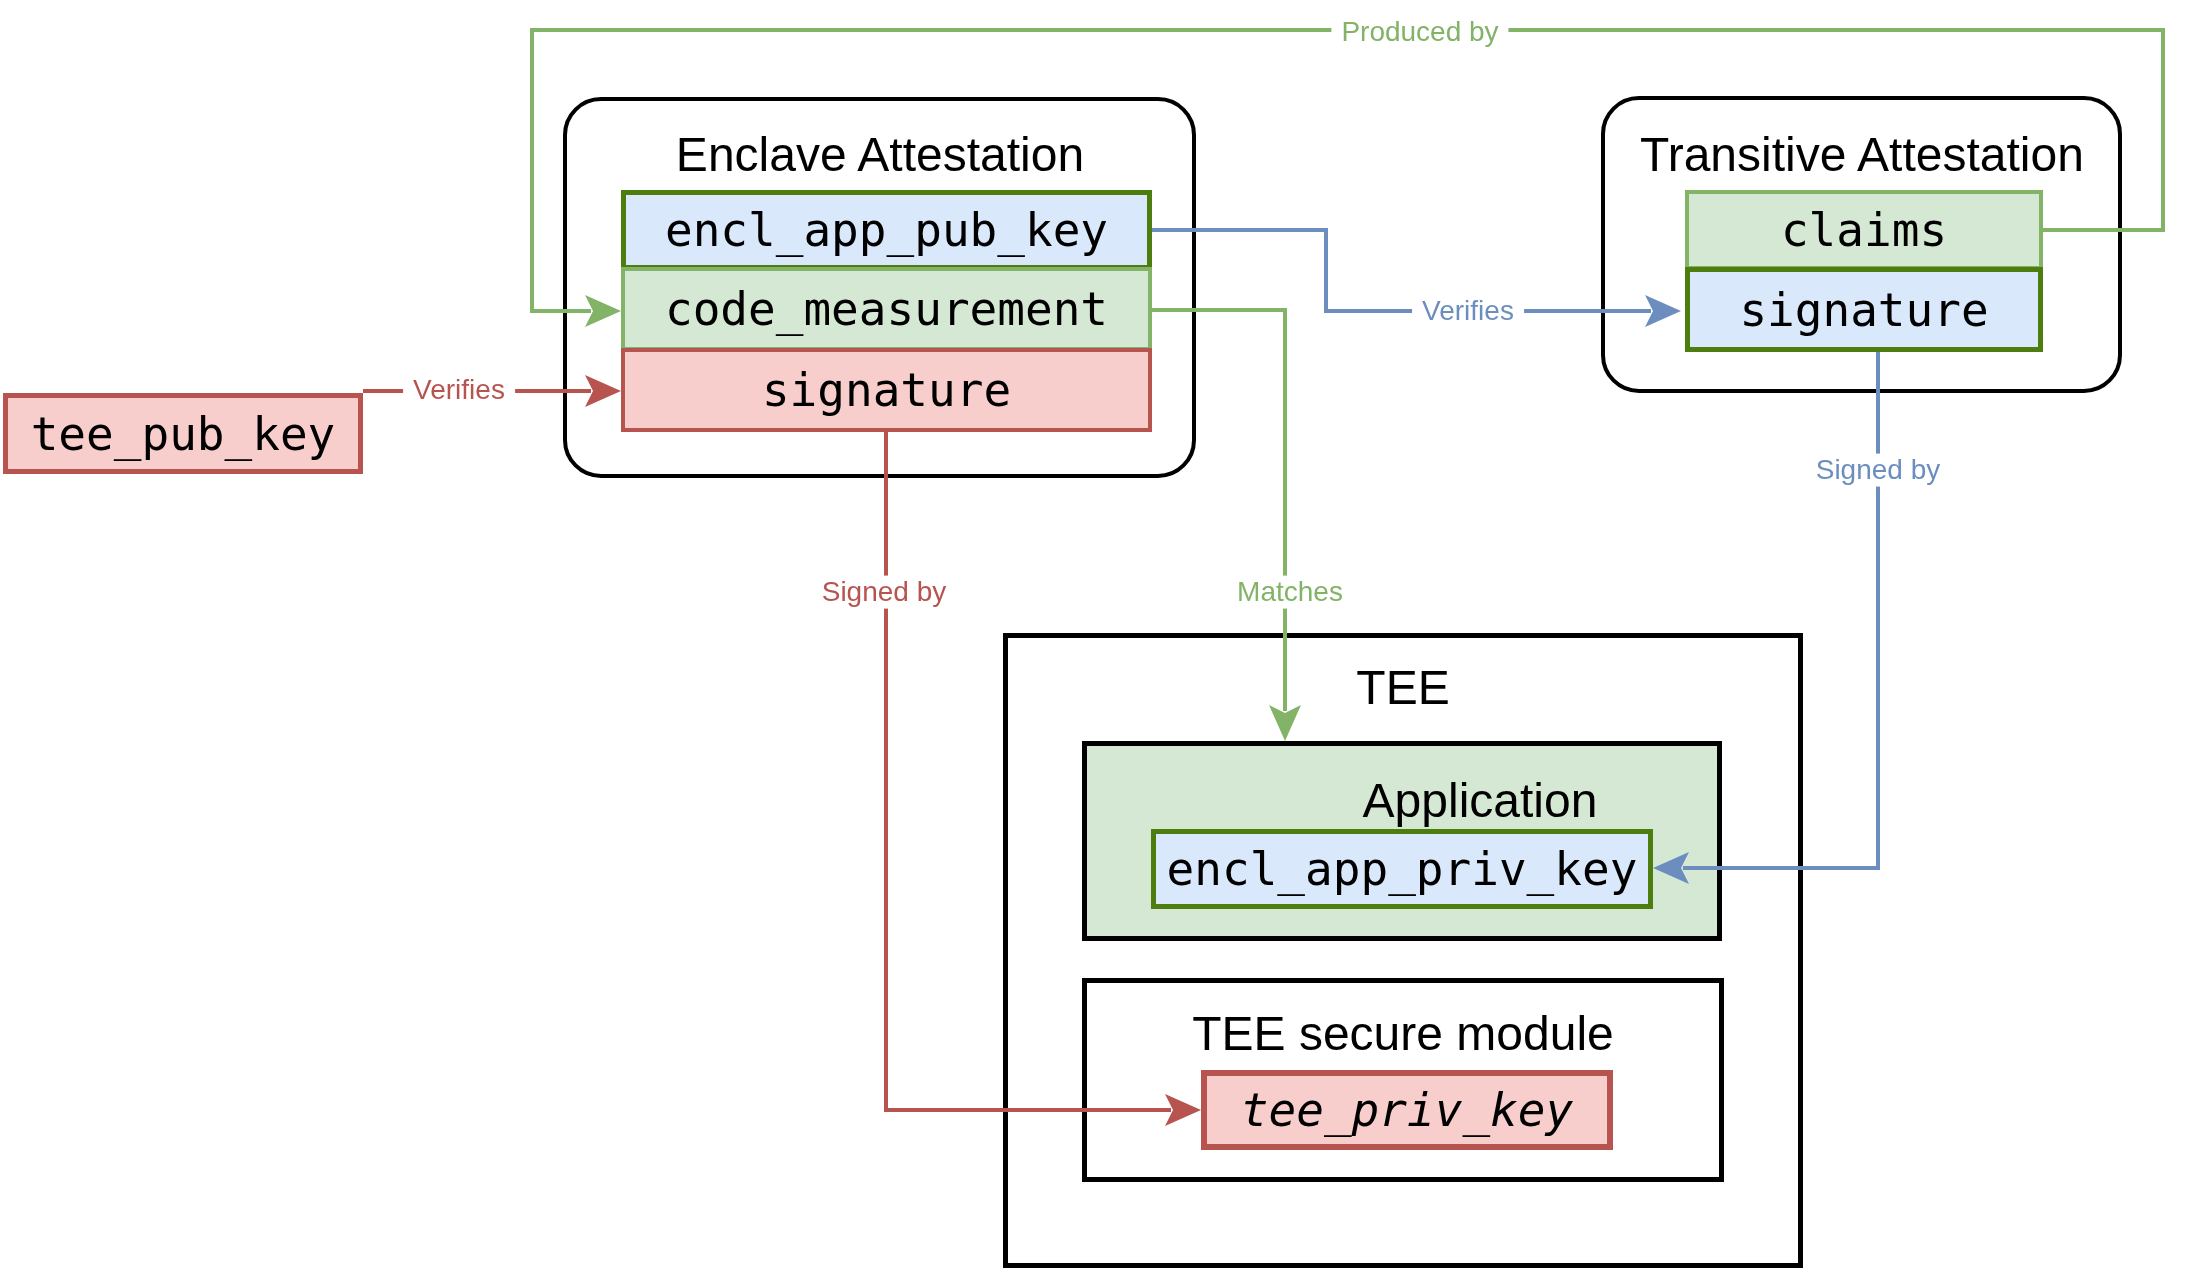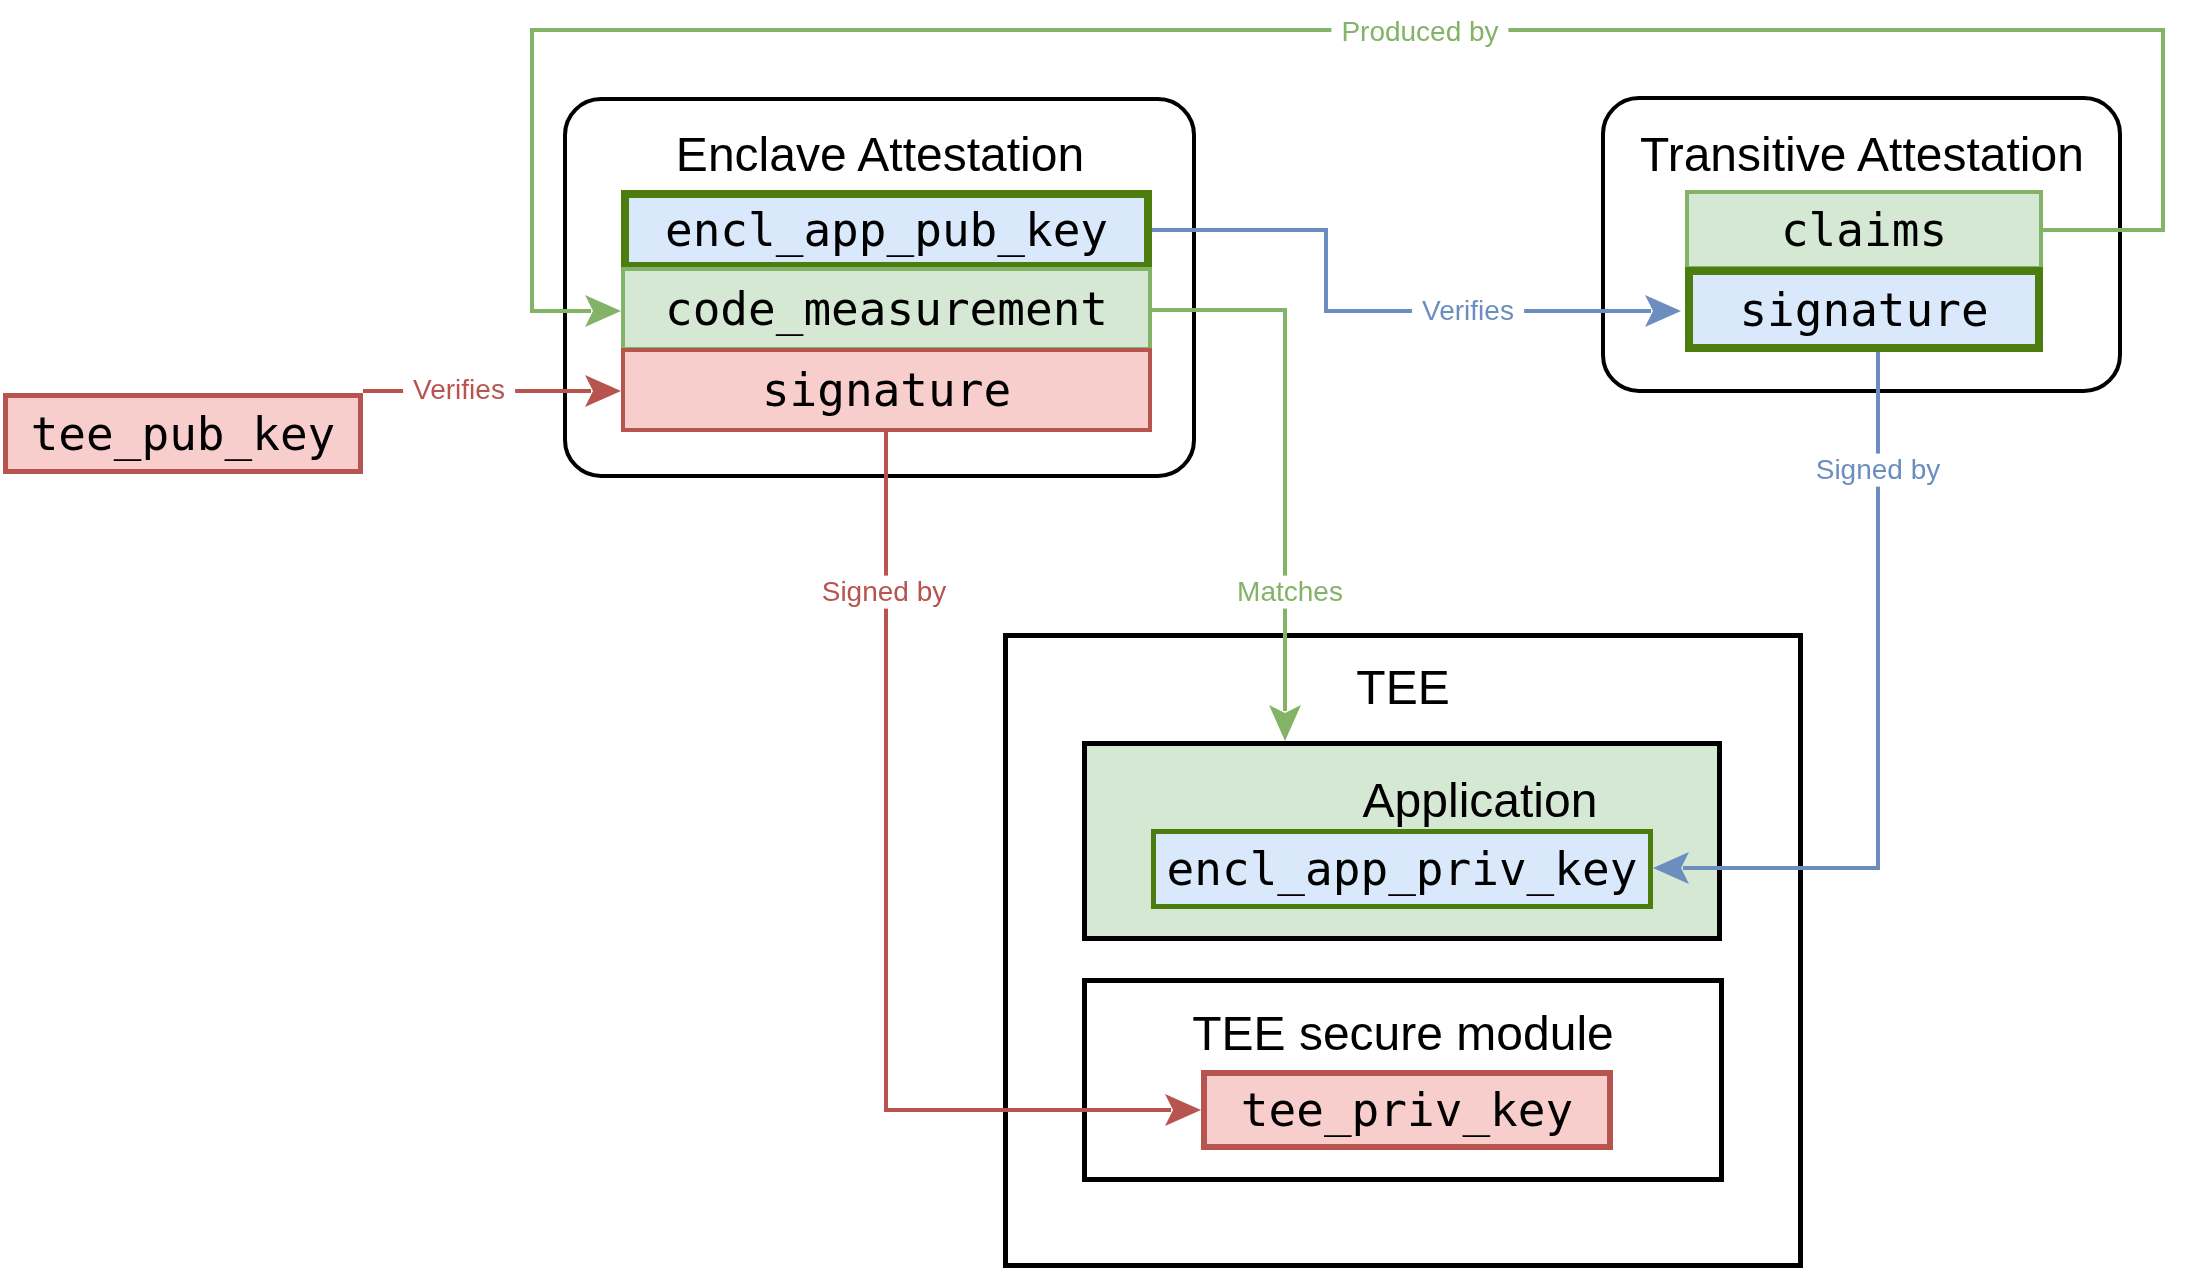--- a/index.html
+++ b/index.html
@@ -6,21 +6,21 @@
   #canvas{position:relative;width:2196px;height:1272px;background:#ffffff;overflow:hidden;
           font-family:"Liberation Sans",sans-serif;}
   .abs{position:absolute;box-sizing:border-box;}
   .container-rounded{border:4px solid #000;border-radius:38px;background:#fff;}
   .container-square{border:5px solid #000;background:#fff;}
   .node-title{position:absolute;transform:translate(-50%,-50%);white-space:nowrap;
               font-size:48px;color:#000;line-height:1;}
   .row{position:absolute;display:flex;align-items:center;justify-content:center;
        box-sizing:border-box;font-family:"DejaVu Sans Mono","Liberation Mono",monospace;
        font-size:46px;color:#000;white-space:nowrap;line-height:1;}
-  .fill-blue {background:#dae8fc;border:8px solid #4d7c0f;}
+  .fill-blue {background:#dae8fc;border:5px solid #4d7c0f;}
   .fill-green{background:#d5e8d4;border:4px solid #82b366;}
   .fill-red  {background:#f8cecc;border:4px solid #b85450;}
   .edge-label{position:absolute;transform:translate(-50%,-50%);background:#ffffff;
               font-size:28px;line-height:1.1;padding:1px 10px;white-space:nowrap;z-index:6;}
   .lbl-green{color:#82b366;}
   .lbl-blue{color:#6c8ebf;}
   .lbl-red{color:#b85450;}
   #edge-svg{position:absolute;left:0;top:0;z-index:5;pointer-events:none;}
   .z1{z-index:1;} .z2{z-index:2;} .z3{z-index:3;}
 </style>
@@ -60,21 +60,21 @@
   <div class="node-title z2" style="left:1403px;top:688px;">TEE</div>
 
   <div class="abs z2" style="left:1082px;top:741px;width:640px;height:200px;border:5px solid #000;background:#d5e8d4;"></div>
   <div class="node-title z3" style="left:1480px;top:801px;">Application</div>
   <div class="row fill-blue z3" style="left:1151px;top:829px;width:502px;height:80px;border-width:5px;">
     <span>encl_app_priv_key</span>
   </div>
 
   <div class="abs z2" style="left:1082px;top:978px;width:642px;height:204px;border:5px solid #000;background:#fff;"></div>
   <div class="node-title z3" style="left:1403px;top:1034px;">TEE secure module</div>
-  <div class="row fill-red z3" style="left:1201px;top:1070px;width:412px;height:80px;border-width:6px;">
+  <div class="row fill-red z3" style="left:1201px;top:1070px;width:412px;height:80px;border-width:6px;font-style:italic;">
     <span>tee_priv_key</span>
   </div>
 
   <svg id="edge-svg" width="2196" height="1272" viewBox="0 0 2196 1272">
 
     <path d="M2043 230 H2163 V30 H532 V311 H591" fill="none" stroke="#82b366" stroke-width="4"></path>
     <polygon points="621,311 585,295 593,311 585,327" fill="#82b366"></polygon>
 
     <path d="M363 391 H591" fill="none" stroke="#b85450" stroke-width="4"></path>
     <polygon points="621,391 585,375 593,391 585,407" fill="#b85450"></polygon>

